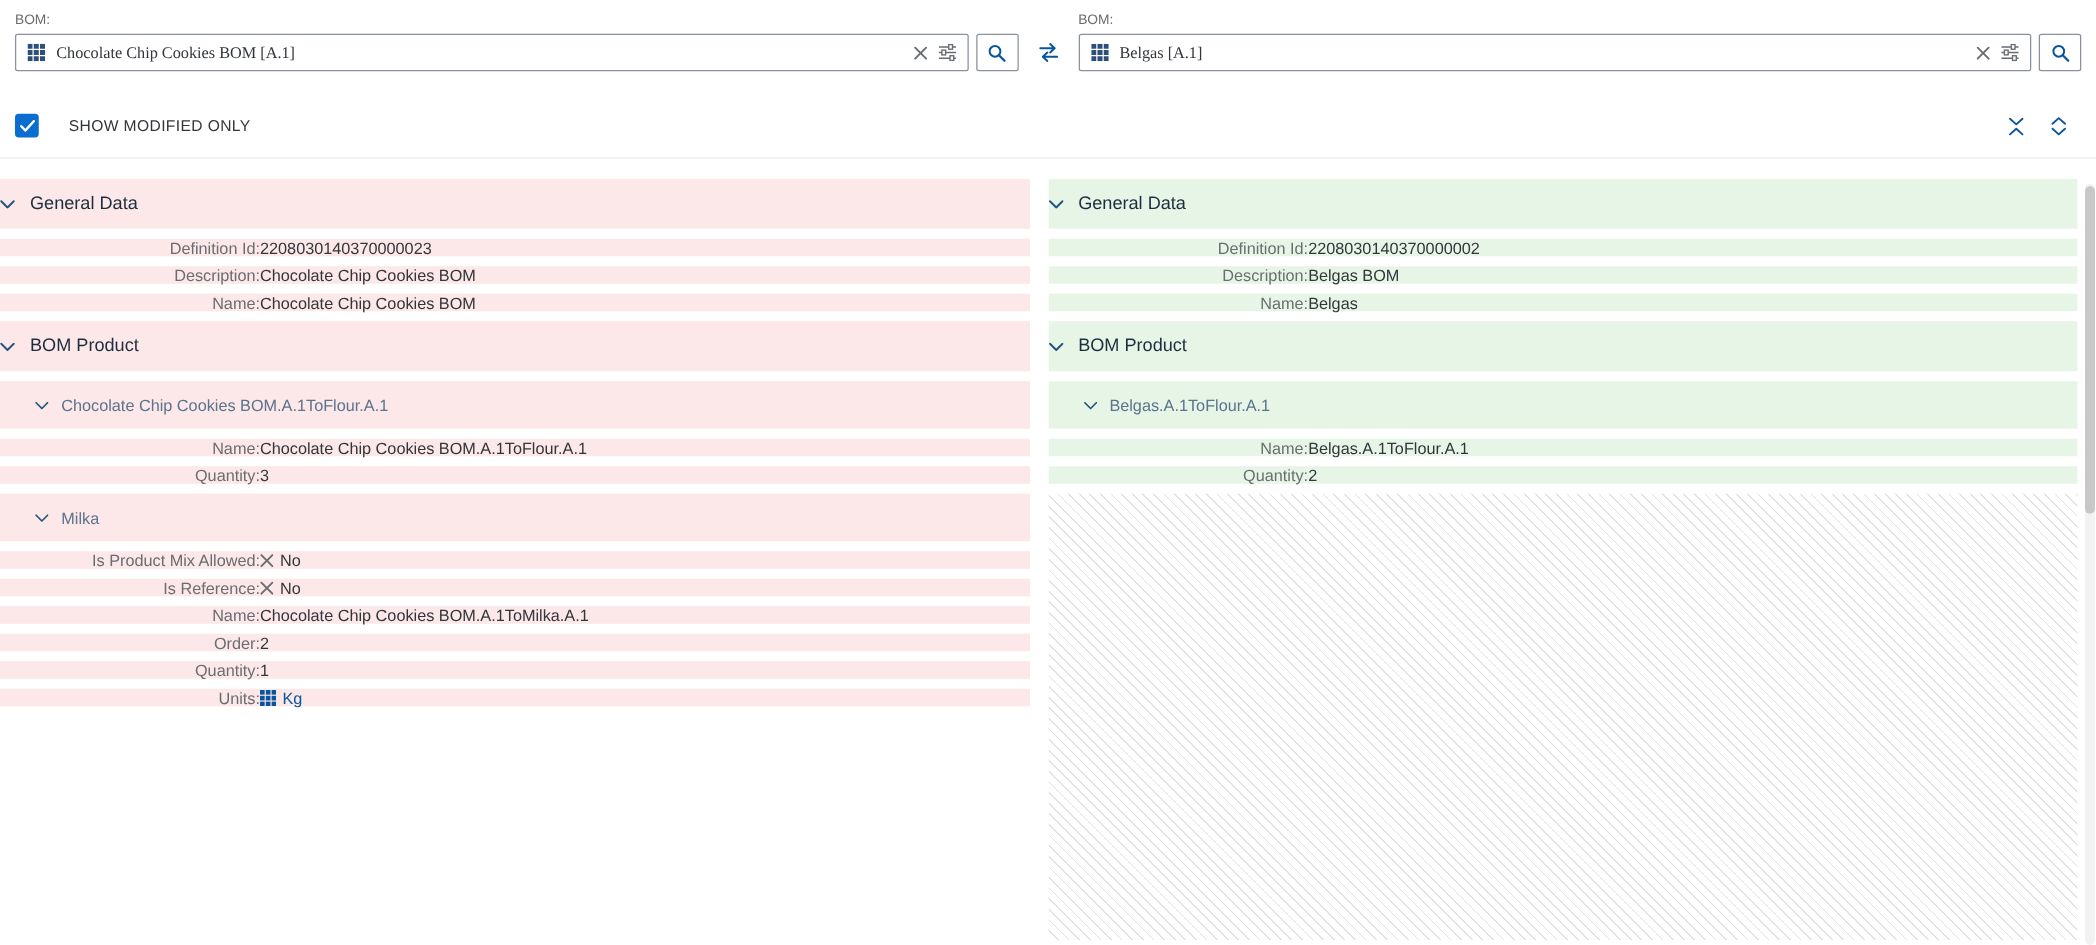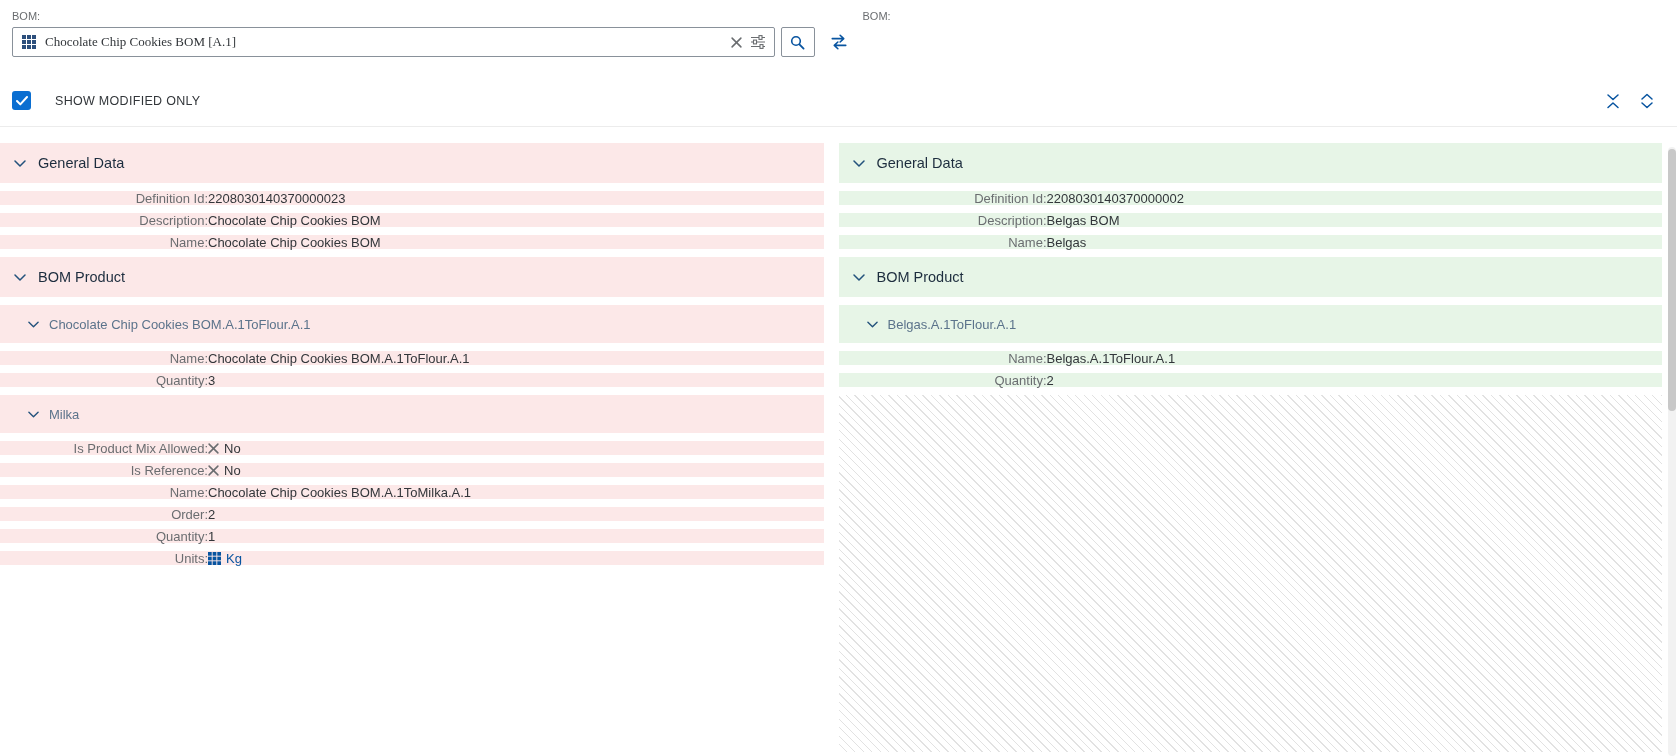--- a/index.html
+++ b/index.html
@@ -29,21 +29,21 @@
   
   .controls{display:flex;align-items:center;margin-top:34px;padding:0 12px 16px 12px;border-bottom:1px solid #ececec}
   .checkbox{width:19px;height:19px;background:#0a6ed1;border-radius:3px;display:flex;align-items:center;justify-content:center;cursor:pointer;flex:0 0 19px}
   .cb-label{margin-left:24px;font-size:12.5px;letter-spacing:.3px;color:#32363a;cursor:pointer}
   .tree-btns{margin-left:auto;display:flex;gap:18px;margin-right:10px;color:#0854a0}
   .tree-btns .mini-btn{color:#0854a0}
   
   .compare{display:flex;gap:15px;margin-top:16px;height:609px;overflow:hidden;padding-right:15px}
   .panel{flex:1;min-width:0;display:flex;flex-direction:column}
   .blk{margin-bottom:8px;flex:0 0 auto}
-  .sec{height:40px;display:flex;align-items:center;gap:12px;padding-left:14px;cursor:pointer}
+  .sec{height:40px;display:flex;align-items:center;gap:12px;cursor:pointer}
   .sec .t{font-size:14.5px;color:#1d2d3e}
   .sub{height:38px;display:flex;align-items:center;gap:10px;padding-left:28px;cursor:pointer}
   .sub .t{font-size:13px;color:#5b738b}
   .chev{color:#23527c;display:inline-flex}
   .row{height:14px;display:flex;align-items:center}
   .row .lbl{flex:0 0 208px;width:208px;text-align:right;color:#6a6d70}
   .row .val{margin-left:0;color:#32363a;display:flex;align-items:center;gap:5px;white-space:nowrap;overflow:hidden}
   .removed{background:#fce8e8}
   .added{background:#e7f5e7}
   .x-ic{color:#6a6d70;display:inline-flex}
@@ -139,20 +139,47 @@
   </div>
   <div class="swap">
     <span>
         <svg width="18" height="18">
           <use href="#i-swap"></use>
         </svg>
       </span>
   </div>
   <div class="pane">
     <div class="field-label">BOM:</div>
+    <div class="search-line">
+      <div class="combo">
+        <span class="item-ic">
+            <svg width="14" height="14">
+              <use href="#i-grid"></use>
+            </svg>
+          </span>
+        <span class="txt">Belgas [A.1]</span>
+        <button class="mini-btn">
+            <svg width="11" height="11">
+              <use href="#i-x"></use>
+            </svg>
+          </button>
+        <button class="mini-btn">
+            <svg width="14" height="14">
+              <use href="#i-sliders"></use>
+            </svg>
+          </button>
+      </div>
+      <button class="search-btn">
+        <span>
+            <svg width="15" height="15">
+              <use href="#i-mag"></use>
+            </svg>
+          </span>
+      </button>
+    </div>
   </div>
 </div>
 
 <div class="controls">
   <div class="checkbox">
     <span>
         <svg width="12" height="10">
           <use href="#i-check"></use>
         </svg>
       </span>

